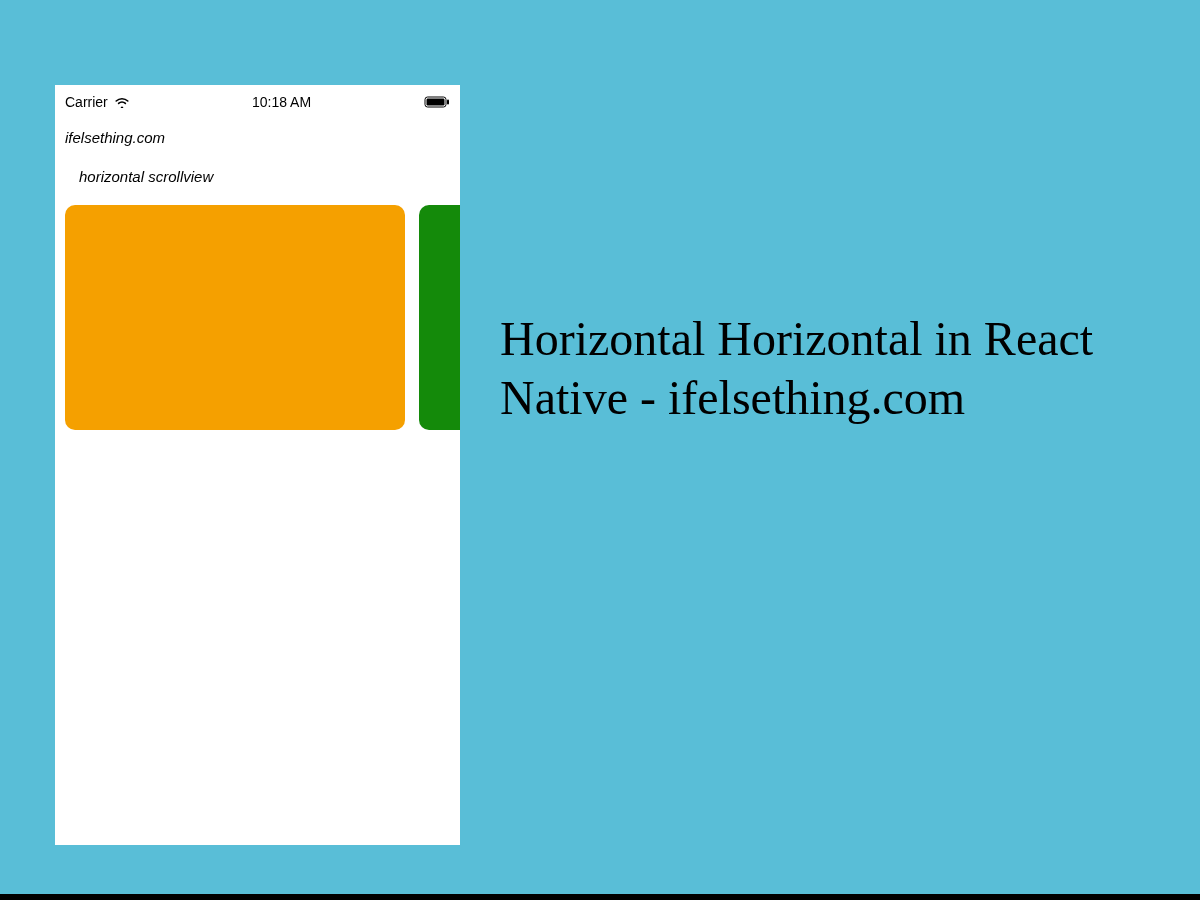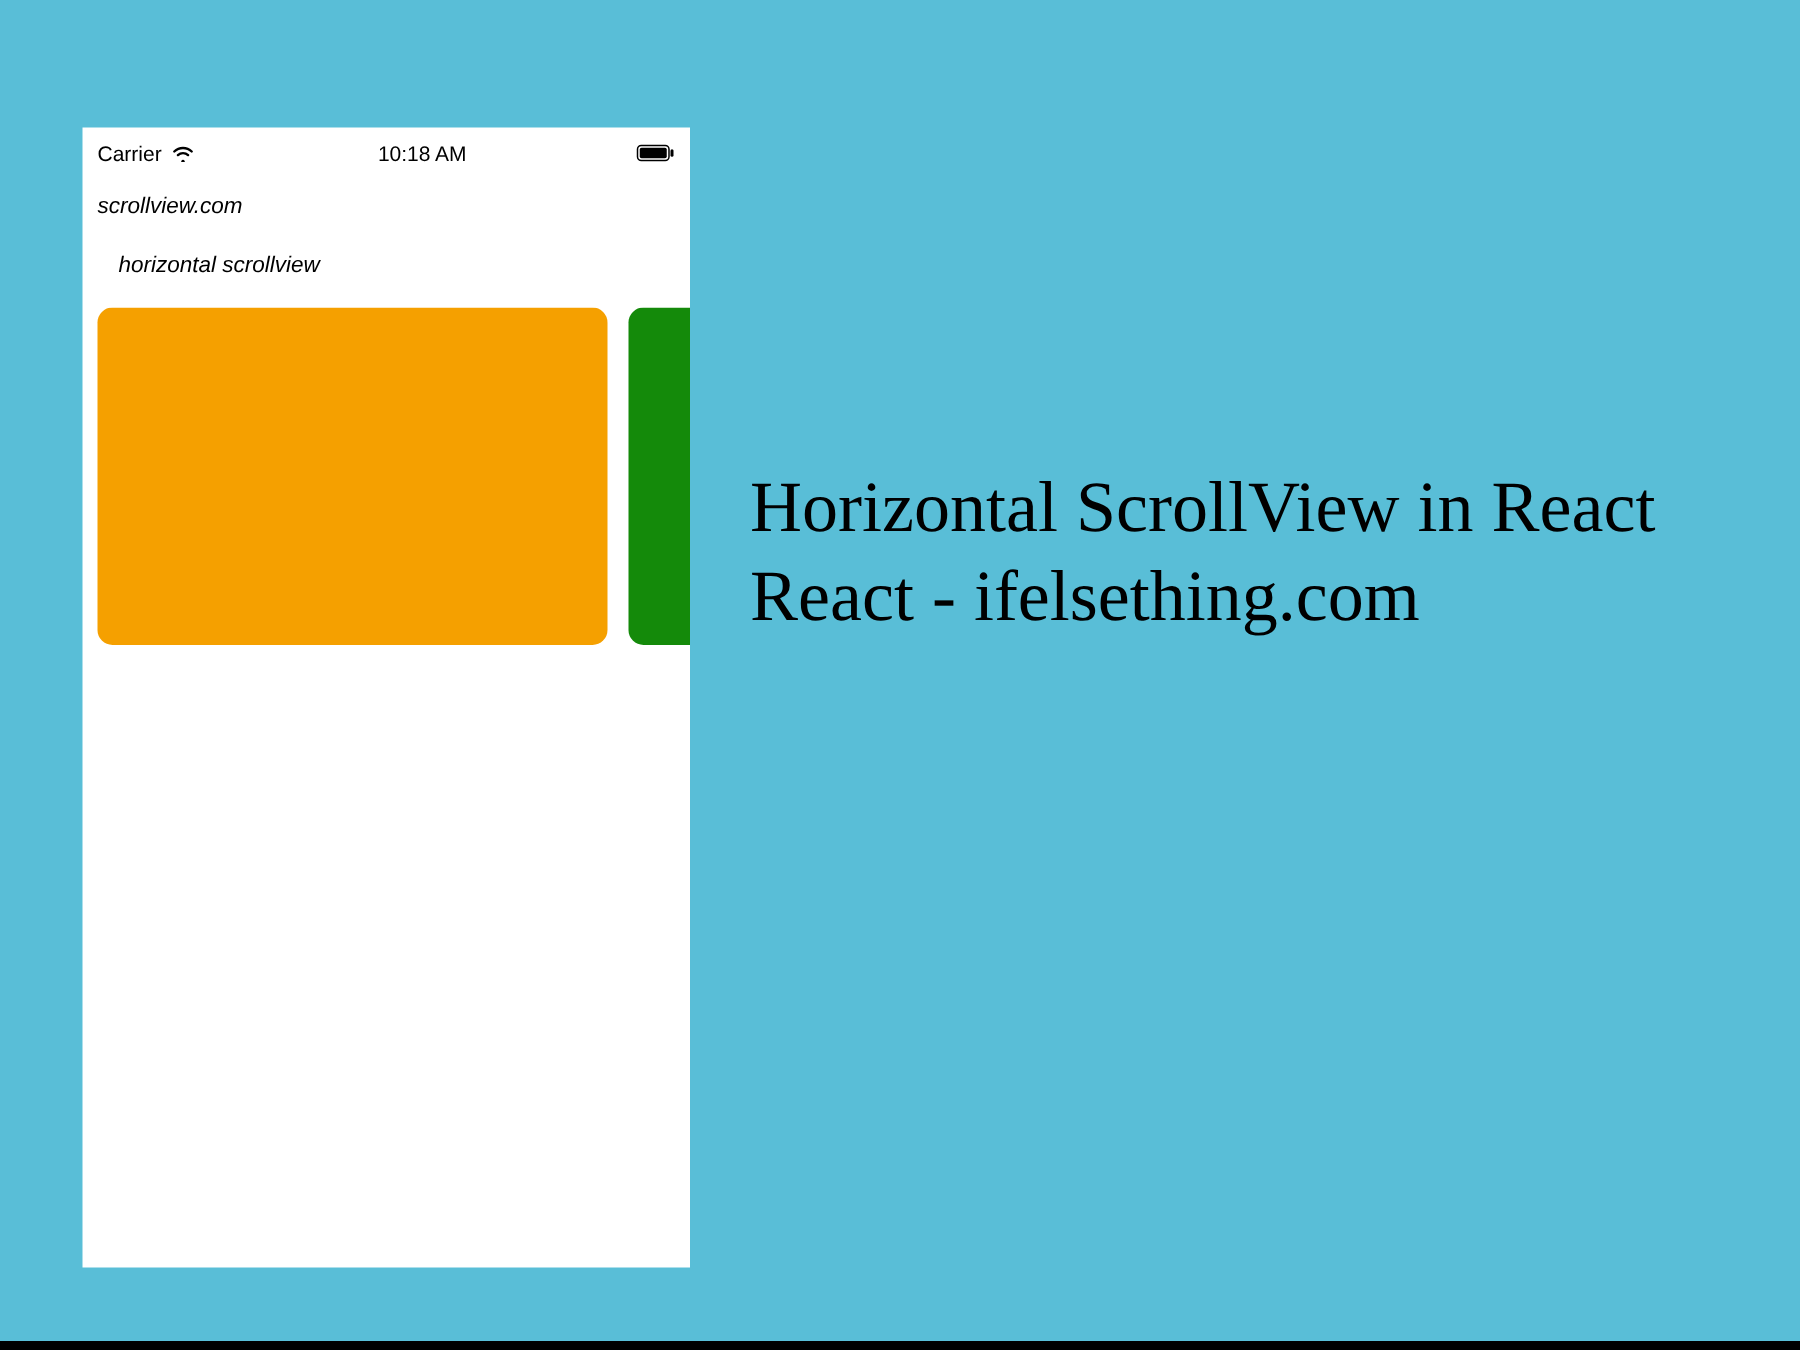--- a/index.html
+++ b/index.html
@@ -134,25 +134,25 @@
         <span class="battery-icon">
           <svg viewBox="0 0 26 12">
             <rect x="1" y="1" width="21" height="10" rx="2.5" ry="2.5" fill="none" stroke="#000" stroke-width="1"></rect>
             <rect x="2.5" y="2.5" width="18" height="7" rx="1.2" fill="#000"></rect>
             <rect x="23" y="3.5" width="2" height="5" rx="1" fill="#000"></rect>
           </svg>
         </span>
       </div>
     </div>
 
-    <div class="site-label">scrollview.com</div>
+    <div class="site-label">ifelsething.com</div>
     <div class="subtitle-label">horizontal scrollview</div>
 
     <div class="scroll-row">
       <div class="card orange"></div>
       <div class="card green"></div>
     </div>
 
   </div>
 
-  <div class="headline">Horizontal ScrollView in React React - ifelsething.com</div>
+  <div class="headline">Horizontal Horizontal in React Native - ifelsething.com</div>
 
 </div>
 
 </body></html>

